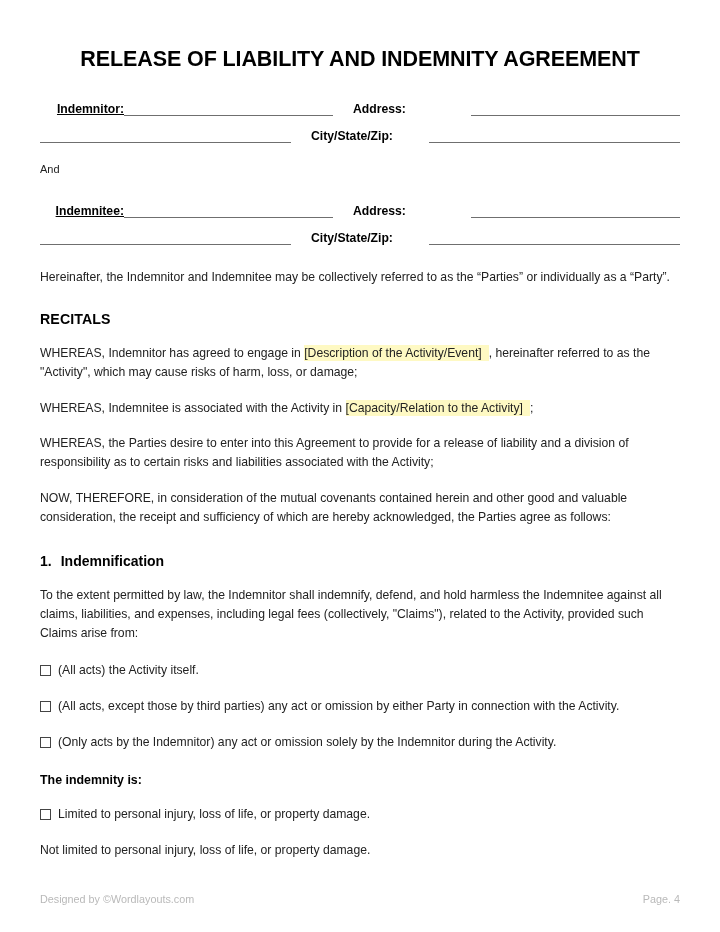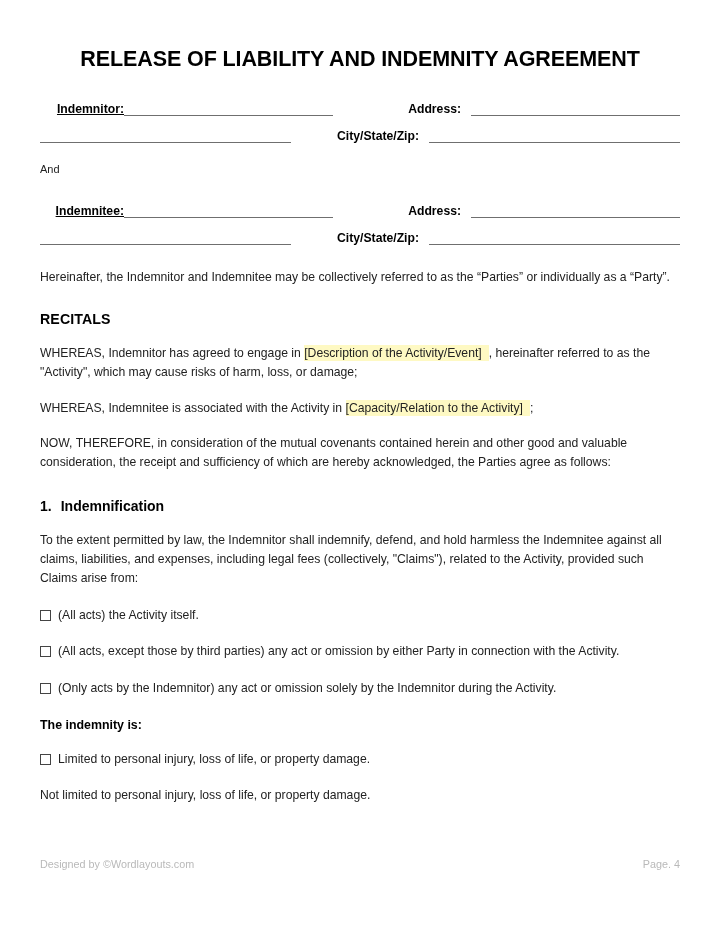--- a/index.html
+++ b/index.html
@@ -81,21 +81,21 @@
   .lbl-left {
     width: 84px;
     text-align: right;
     padding-right: 0;
     padding-left: 10px;
     box-sizing: border-box;
     text-decoration: underline;
   }
   .lbl-right {
     width: 108px;
-    text-align: right;
+    text-align: left;
     box-sizing: border-box;
     margin-top: 39px;
   }
   .rule {
     flex: 1 1 auto;
     border-bottom: 1.4px solid #6f6f6f;
     height: 0;
     margin-bottom: 3px;
   }
   .rule.left-seg  { margin-right: 20px; }
@@ -151,21 +151,21 @@
     margin-top: 4px;
     background: #ffffff;
   }
   .cb-text { flex: 1 1 auto; }
 
   
   .footer {
     position: absolute;
     left: 40px;
     right: 40px;
-    top: 858px;
+    top: 893px;
     display: flex;
     justify-content: space-between;
     align-items: baseline;
     font-size: 10.8px;
     color: #b9b9b9;
   }
 </style>
 </head>
 <body>
 
@@ -210,20 +210,21 @@
     <h2 class="sec-head">RECITALS</h2>
 
     <p class="para spaced">
       <span>WHEREAS, Indemnitor has agreed to engage in </span><span class="hl">[Description of the Activity/Event]</span><span>, hereinafter referred to as the "Activity", which may cause risks of harm, loss, or damage;</span>
     </p>
 
     <p class="para spaced">
       <span>WHEREAS, Indemnitee is associated with the Activity in </span><span class="hl">[Capacity/Relation to the Activity]</span><span>;</span>
     </p>
 
+    <p class="para spaced">WHEREAS, the Parties desire to enter into this Agreement to provide for a release of liability and a division of responsibility as to certain risks and liabilities associated with the Activity;</p>
 
     <p class="para spaced">NOW, THEREFORE, in consideration of the mutual covenants contained herein and other good and valuable consideration, the receipt and sufficiency of which are hereby acknowledged, the Parties agree as follows:</p>
 
     <h3 class="num-head">
       <span class="num">1.</span><span>Indemnification</span>
     </h3>
 
     <p class="para spaced">To the extent permitted by law, the Indemnitor shall indemnify, defend, and hold harmless the Indemnitee against all claims, liabilities, and expenses, including legal fees (collectively, "Claims"), related to the Activity, provided such Claims arise from:</p>
 
     <div class="cb-item">

